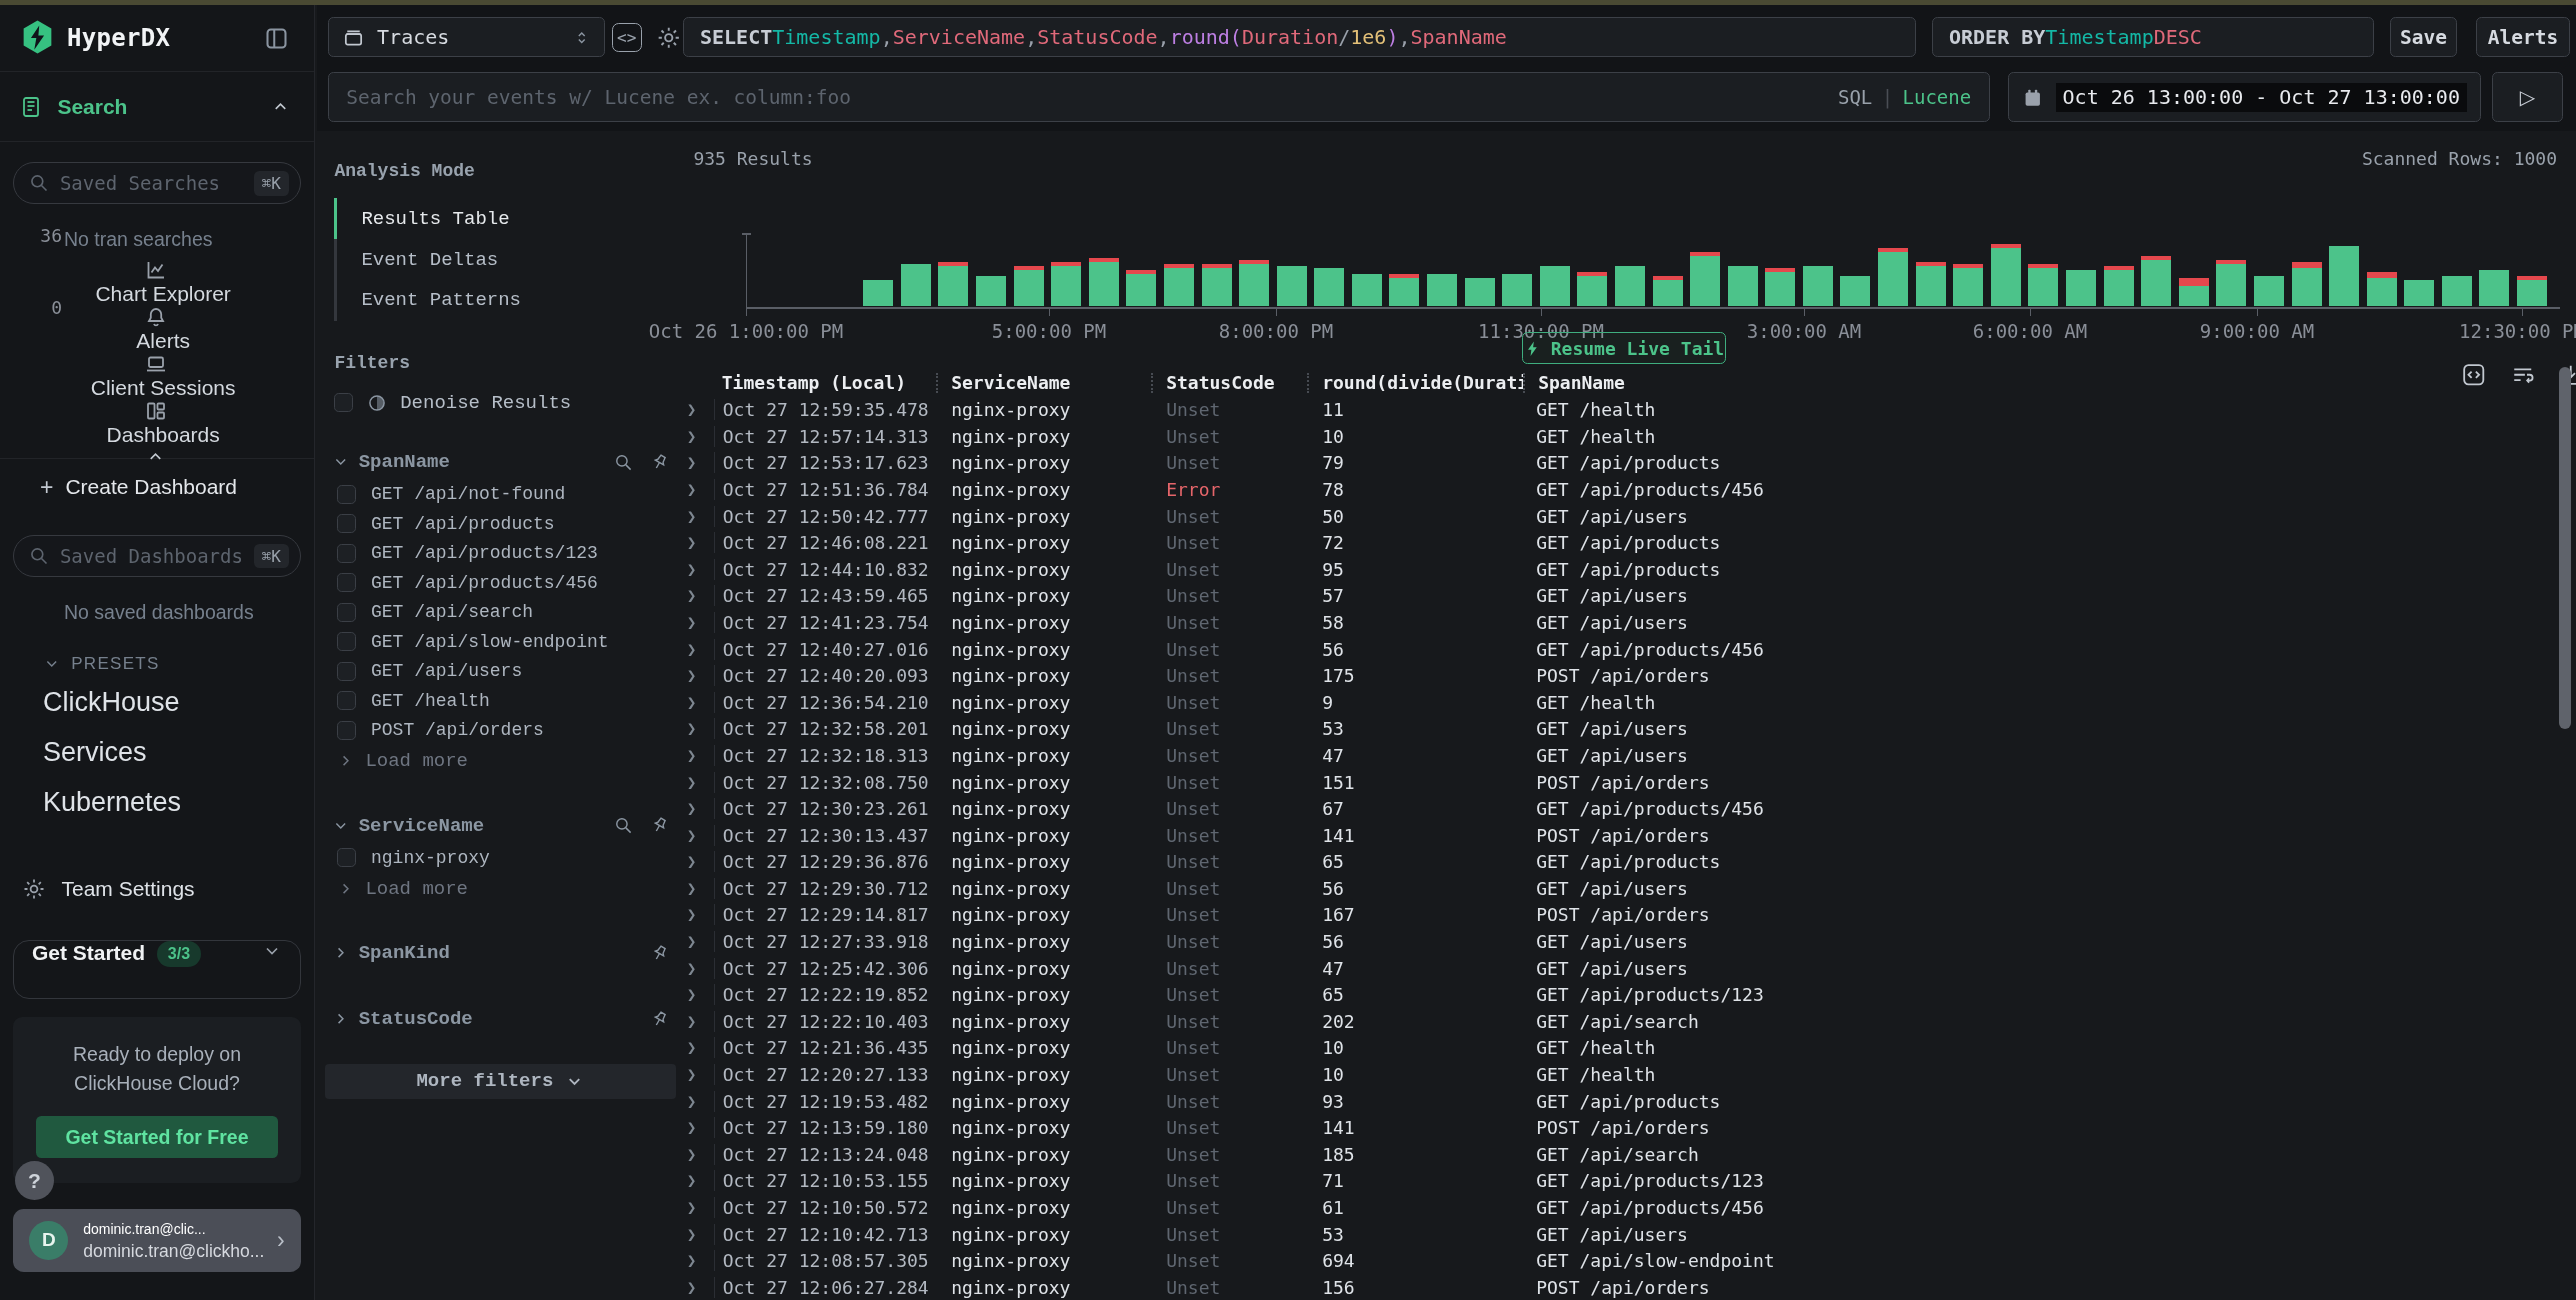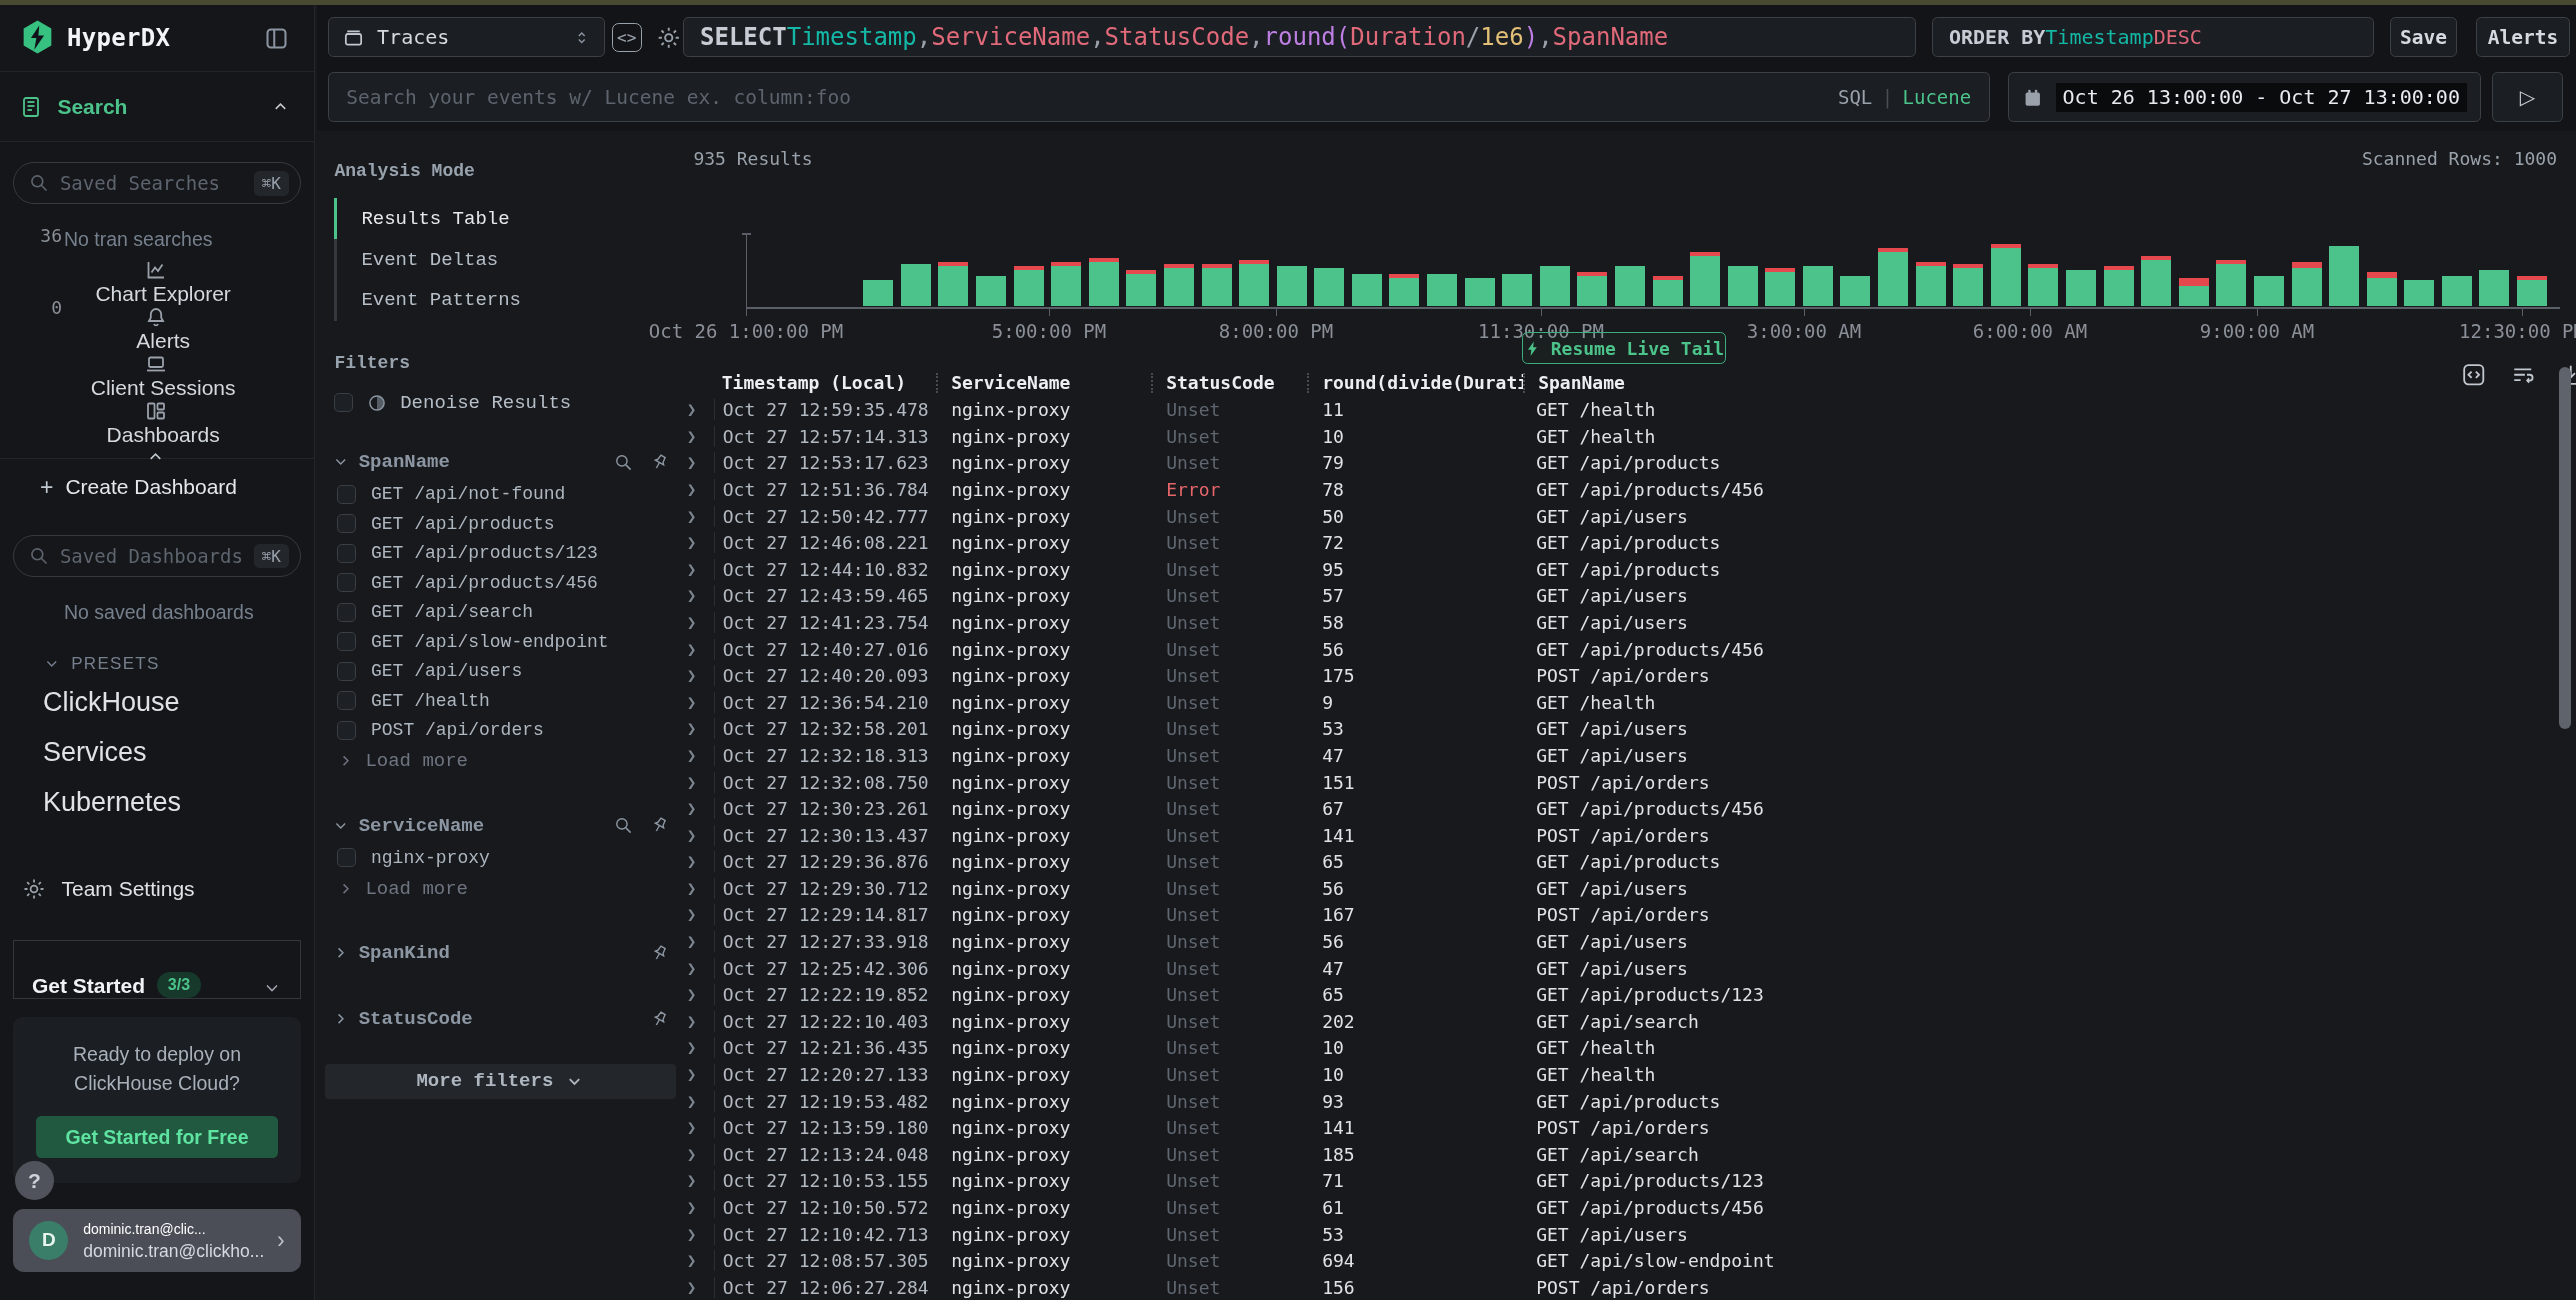--- a/index.html
+++ b/index.html
@@ -42,22 +42,22 @@
   .create-dash { display:flex; align-items:center; height:56px; padding-left:40px; font-size:21px; color:#e4e7eb; cursor:pointer; }
   .create-dash .plus { font-size:23px; color:#c2c8d0; margin-right:12px; }
 
   .presets-hdr { display:flex; align-items:center; padding:23px 0 4px 43px; color:#76808d; font-size:17px; letter-spacing:1.3px; cursor:pointer;}
   .presets-hdr svg { margin-right:10.7px; }
   .preset-item { padding:9.4px 0 9.4px 43px; font-size:27px; color:#dfe3e8; cursor:pointer; }
 
   .team-settings { display:flex; align-items:center; margin-top:38px; padding:0 24px 0 21.5px; height:48px; font-size:21px; color:#dfe3e8; cursor:pointer;}
   .team-settings .lbl { margin-left:16px; }
 
-  .get-started-box { display:flex; align-items:flex-end; margin:27px 13.4px 0 13.4px; height:59px; border:1.3px solid #33363c;
-                     border-radius:0; padding:0 17.5px; cursor:pointer; }
+  .get-started-box { display:flex; align-items:flex-start; margin:27px 13.4px 0 13.4px; height:59px; border:1.3px solid #33363c;
+                     border-radius:16px; padding:0 17.5px; cursor:pointer; }
   .get-started-box .gs-label { font-size:21px; font-weight:bold; color:#f0f2f4; }
   .gs-badge { margin-left:12px; background:#17392c; color:#4cc38a; font-weight:bold; font-size:16px; border-radius:671px; padding:4px 10.7px; }
   .get-started-box .spacer { flex:1; }
 
   .promo-box { margin:17.5px 13.4px 0 13.4px; background:#1b1e22; border-radius:9.4px; padding:23px 0 25.5px 0; text-align:center; }
   .promo-line { color:#a8b0ba; font-size:19.5px; line-height:29.5px; }
   .promo-btn { display:inline-block; margin-top:17.5px; background:#20593f; color:#5fe3a1; font-weight:bold; font-size:19.5px;
                border:none; border-radius:5.4px; padding:9.4px 29.5px; cursor:pointer; font-family:"Liberation Sans",sans-serif;}
 
   .help-circle { position:absolute; left:14.8px; bottom:101px; width:39px; height:39px; border-radius:50%; background:#50535b;
@@ -77,21 +77,21 @@
 
   .ctl { position:absolute; border:1.3px solid #3c4047; border-radius:5.4px; background:#1b1e22; display:flex; align-items:center; }
   .src-select { left:10.7px; top:12px; width:277px; height:40px; padding:0 13.4px; cursor:pointer; }
   .src-label { color:#d6dae0; font-size:20px; margin-left:12px; font-family:"DejaVu Sans Mono",monospace; flex:1; }
 
   .sq-btn { position:absolute; top:17.5px; width:29.5px; height:29.5px; display:flex; align-items:center; justify-content:center;
             color:#99a1ab; cursor:pointer; }
   .code-btn { left:295px; border:1.3px solid #99a1ab; border-radius:6.7px; font-size:16px; font-family:"DejaVu Sans Mono",monospace; }
   .gear-btn { left:337px; }
 
-  .select-box { left:366px; top:12px; width:1233px; height:40px; padding:0 16px; font-size:24px; cursor:text; }
+  .select-box { left:366px; top:12px; width:1233px; height:40px; padding:0 16px; font-size:20px; cursor:text; }
   .order-box  { left:1615px; top:12px; width:442px; height:40px; padding:0 16px; font-size:20px; cursor:text; }
   .tk-kw    { color:#c7ccd4; font-weight:bold; }
   .tk-field { color:#14b8a6; }
   .tk-ident { color:#e0697a; }
   .tk-num   { color:#e3c078; }
   .tk-plain { color:#9aa1ab; }
   .tk-func  { color:#bd7fe3; }
 
   .top-btn { position:absolute; top:12px; height:40px; border:1.3px solid #3c4047; border-radius:5.4px; background:#1b1e22;
              color:#d6dae0; font-size:19.5px; font-weight:bold; font-family:"DejaVu Sans Mono",monospace;

